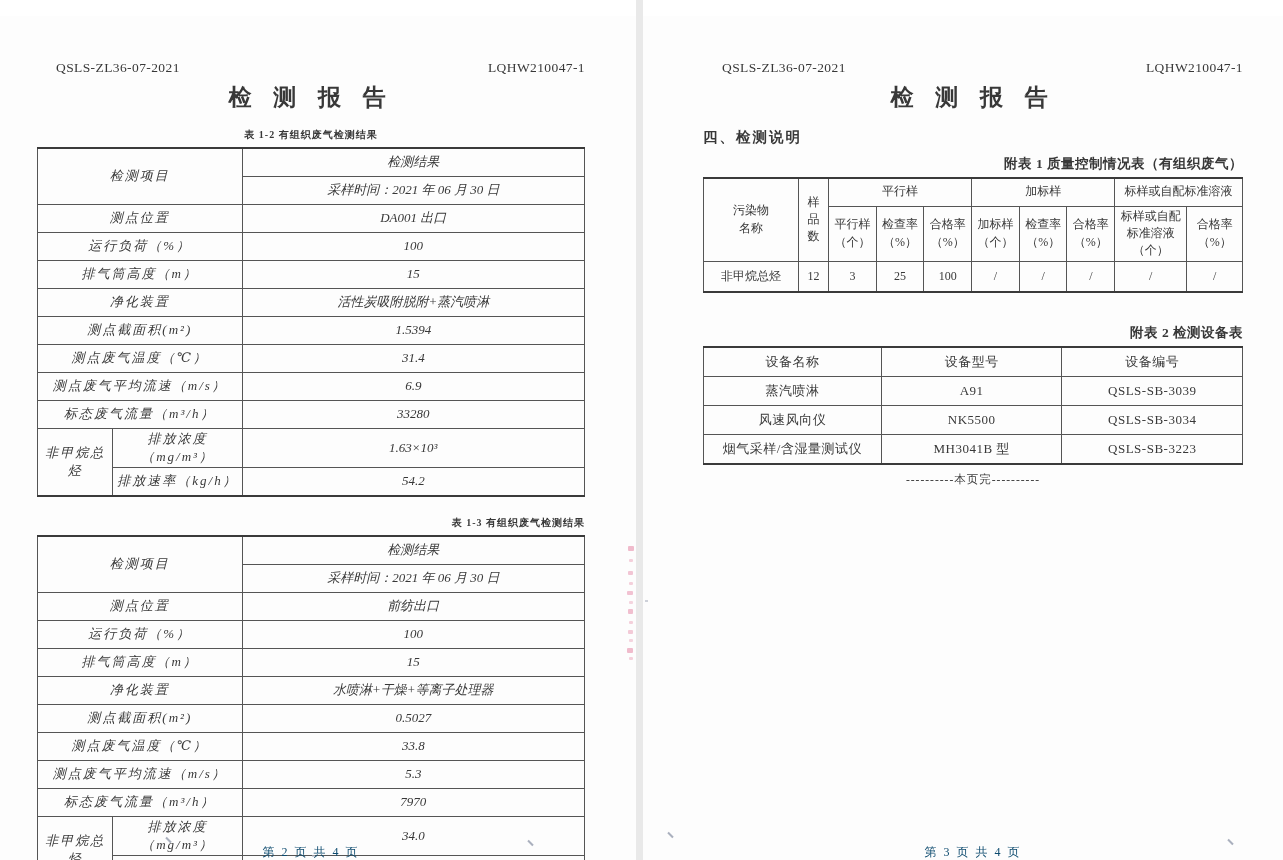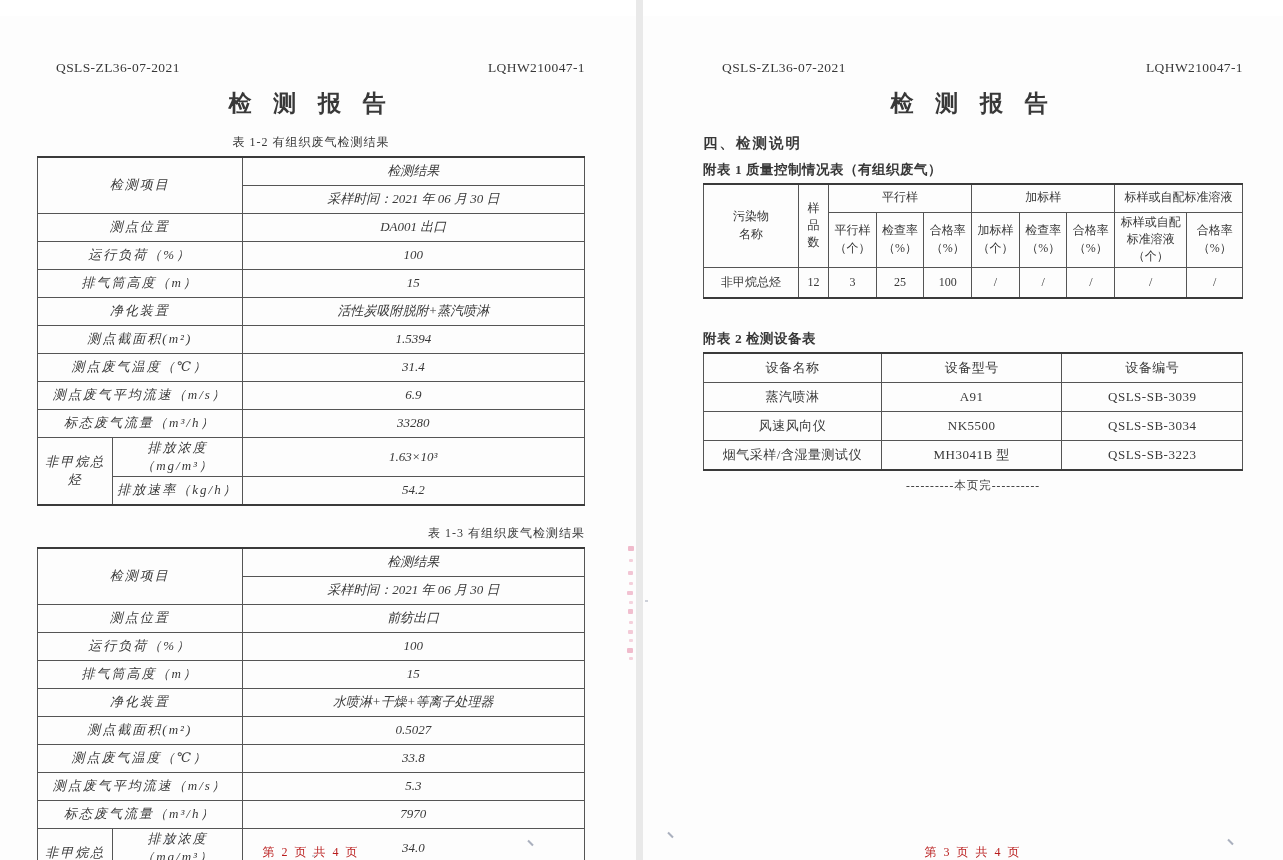--- a/index.html
+++ b/index.html
@@ -11,41 +11,41 @@
   .page{position:absolute;top:16px;height:856px;background:#fdfdfd;}
   #left-page{left:0;width:636px;}
   #right-page{left:643px;width:640px;}
   #seam{position:absolute;left:636px;top:0;width:7px;height:860px;background:#e9e9e9;}
 
   .inner-l{padding:44px 51px 0 37px;}
   .inner-r{padding:44px 40px 0 60px;}
 
   .doc-header{display:flex;justify-content:space-between;align-items:baseline;font-size:13.5px;letter-spacing:.4px;}
   .doc-header .code{margin-left:19px;}
-  .report-title{text-align:center;font-size:23px;font-weight:600;letter-spacing:8px;margin-top:14px;line-height:1.2;}
-
-  .tbl-caption{text-align:center;font-weight:400;font-size:12px;margin:16px 0 5px;letter-spacing:1px;}
+  .report-title{text-align:center;font-size:23px;font-weight:600;letter-spacing:8px;margin-top:8px;line-height:1.2;}
+
+  .tbl-caption{text-align:center;font-weight:700;font-size:10px;margin:16px 0 5px;letter-spacing:1px;}
   .section-heading{font-size:14.5px;font-weight:700;letter-spacing:2px;margin-top:16px;}
-  .qc-caption{text-align:left;font-weight:700;font-size:13.5px;margin:8px 0 4px;letter-spacing:.5px;}
+  .qc-caption{text-align:right;font-weight:700;font-size:13.5px;margin:8px 0 4px;letter-spacing:.5px;}
 
   table{width:100%;border-collapse:collapse;table-layout:fixed;}
   td{border:1px solid #555;text-align:center;vertical-align:middle;padding:1px 2px;}
   .det-table{font-size:13px;border-top:2px solid #3a3a3a;border-bottom:2px solid #3a3a3a;}
   .det-table td{height:25px;font-style:italic;}
   .det-table .lbl{letter-spacing:2px;}
   .qc-table{font-size:12px;border-top:2px solid #3a3a3a;border-bottom:2px solid #3a3a3a;line-height:1.45;}
   .qc-table tr:nth-child(1) td{height:25px;}
   .qc-table tr:nth-child(2) td{height:50px;}
   .qc-table tr:nth-child(3) td{height:27px;}
   .eq-table{font-size:13px;border-top:2px solid #3a3a3a;border-bottom:2px solid #3a3a3a;margin-top:2px;}
   .eq-table td{height:26px;letter-spacing:.5px;}
   .pre{white-space:pre-line;}
 
   .end-note{text-align:center;font-size:11.5px;margin-top:7px;letter-spacing:1px;color:#3f3f3f;}
-  .page-footer{position:absolute;bottom:11px;text-align:center;font-size:12px;letter-spacing:2px;color:#b91c1c;}
+  .page-footer{position:absolute;bottom:11px;text-align:center;font-size:12px;letter-spacing:2px;color:#0c4a6e;}
   #left-footer{left:37px;right:51px;}
   #right-footer{left:60px;right:40px;}
 
   
   .seal-bleed{position:absolute;left:627px;top:544px;width:9px;height:120px;}
   .seal-bleed i{position:absolute;display:block;border-radius:1px;background:#e06a90;}
   .crop-mark{position:absolute;width:7px;height:2px;background:#8e95a8;transform:rotate(45deg);opacity:.75;}
   .dust{position:absolute;width:3px;height:2px;background:#b9bdc9;opacity:.7;}
 </style>
 </head>

